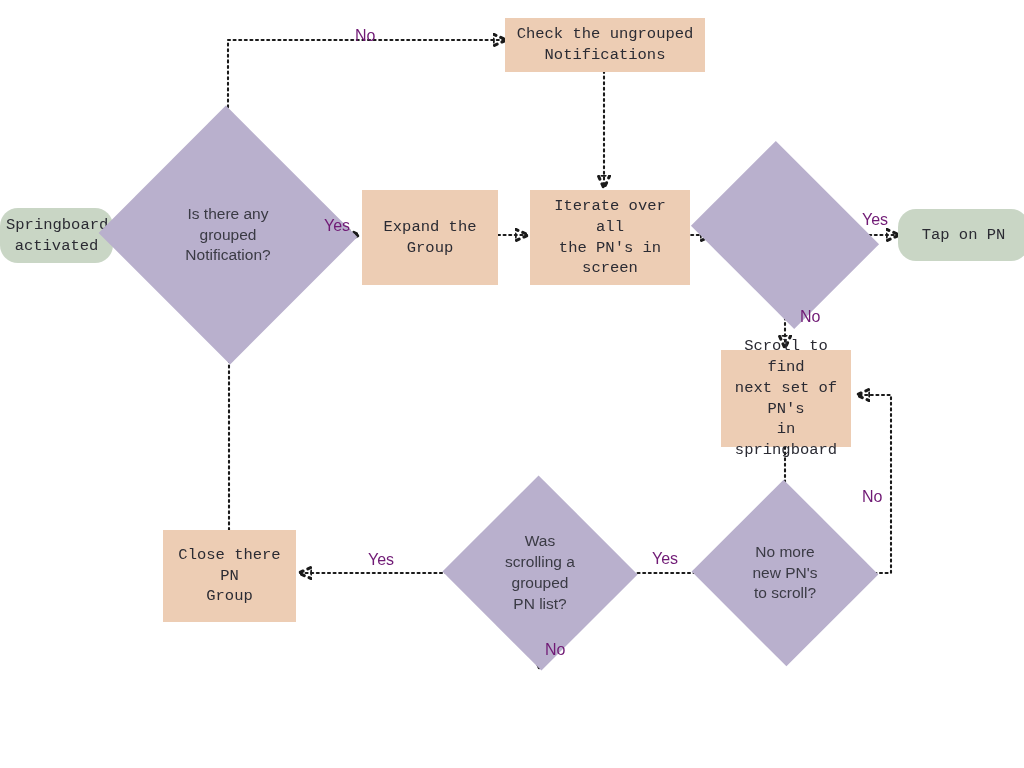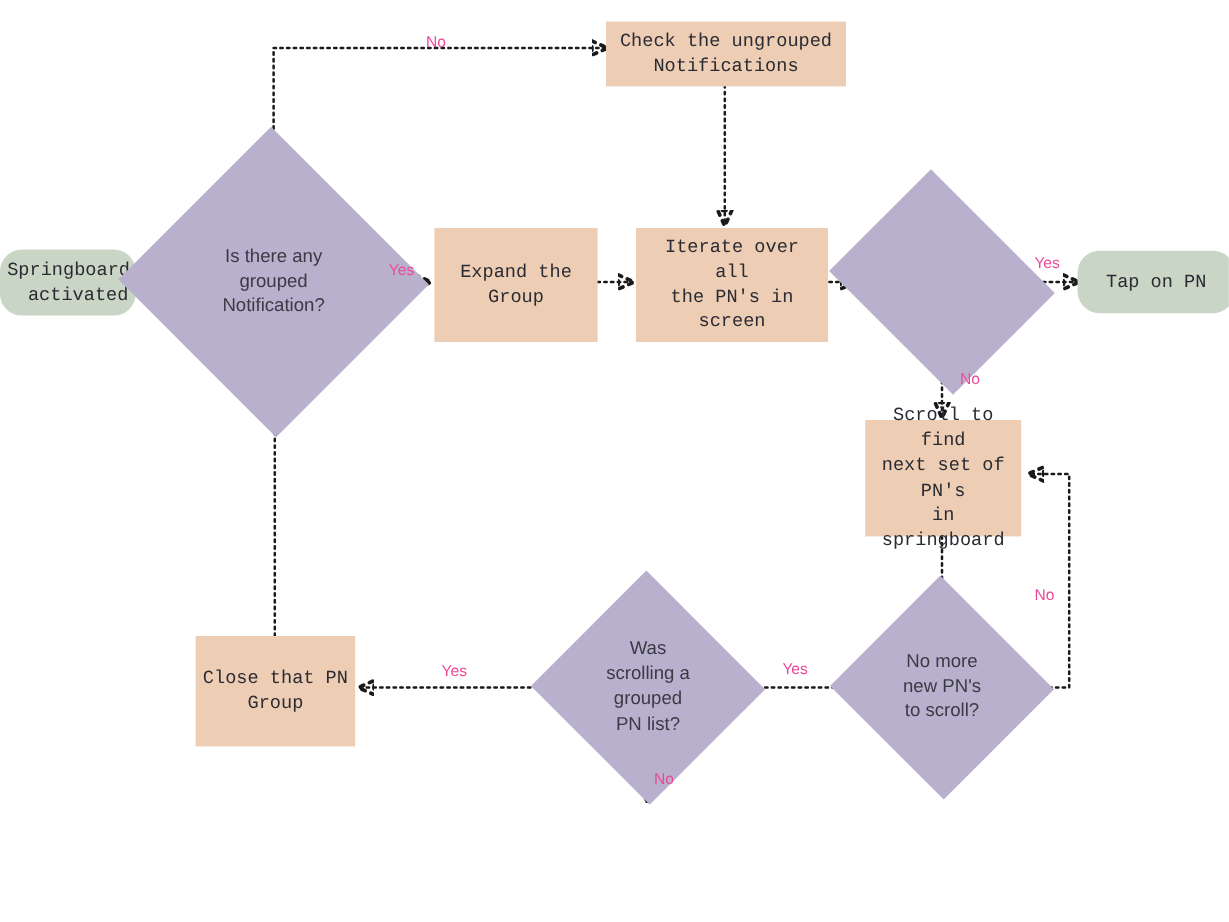--- a/index.html
+++ b/index.html
@@ -68,22 +68,22 @@
   .diamond-text {
     position: relative;
     z-index: 1;
     width: 118%;
     text-align: center;
     white-space: pre-line;
     color: #3a3a44;
   }
   .edge-label {
     position: absolute;
-    font-size: 13px;
-    color: #ec4899;
+    font-size: 16px;
+    color: #701a75;
     z-index: 3;
     white-space: nowrap;
   }
   svg#edges {
     position: absolute;
     left: 0;
     top: 0;
     width: 1024px;
     height: 768px;
     z-index: 1;
@@ -130,21 +130,21 @@
 
     <path d="M 718 573 L 614 573" marker-end="url(#arrow)"></path>
 
     <path d="M 470 573 L 300 573" marker-end="url(#arrow)"></path>
 
     <path d="M 540 634 L 540 668" marker-end="url(#arrow)"></path>
 
     <path d="M 229 530 L 229 325" marker-end="url(#arrow)"></path>
   </svg>
 
-  <div class="node shape-stadium" style="left:0px; top:208px; width:113px; height:55px;text-align:right;">
+  <div class="node shape-stadium" style="left:0px; top:208px; width:113px; height:55px;">
     <span class="label">Springboard
 activated</span>
   </div>
 
   <div class="node shape-diamond" style="left:135px; top:145px; width:186px; height:180px;">
     <div class="diamond-fill"></div>
     <span class="diamond-text">Is there any
 grouped
 Notification?</span>
   </div>
@@ -188,21 +188,21 @@
 
   <div class="node shape-diamond" style="left:470px; top:505px; width:140px; height:136px;">
     <div class="diamond-fill"></div>
     <span class="diamond-text">Was
 scrolling a
 grouped
 PN list?</span>
   </div>
 
   <div class="node shape-rect" style="left:163px; top:530px; width:133px; height:92px;">
-    <span class="label">Close that PN
+    <span class="label">Close there PN
 Group</span>
   </div>
 
 
   <div class="edge-label" style="left:355px; top:27px;">No</div>
 
   <div class="edge-label" style="left:324px; top:217px;">Yes</div>
 
   <div class="edge-label" style="left:862px; top:211px;">Yes</div>
 

